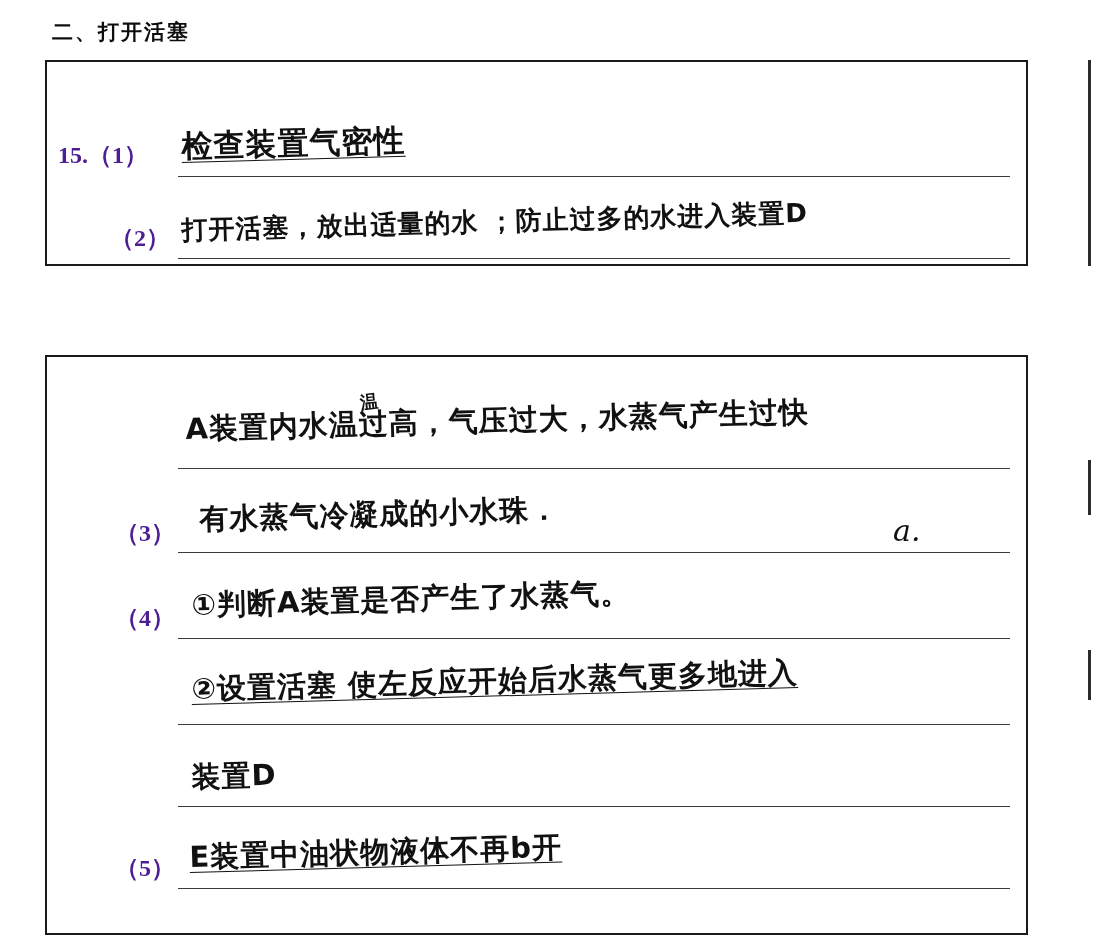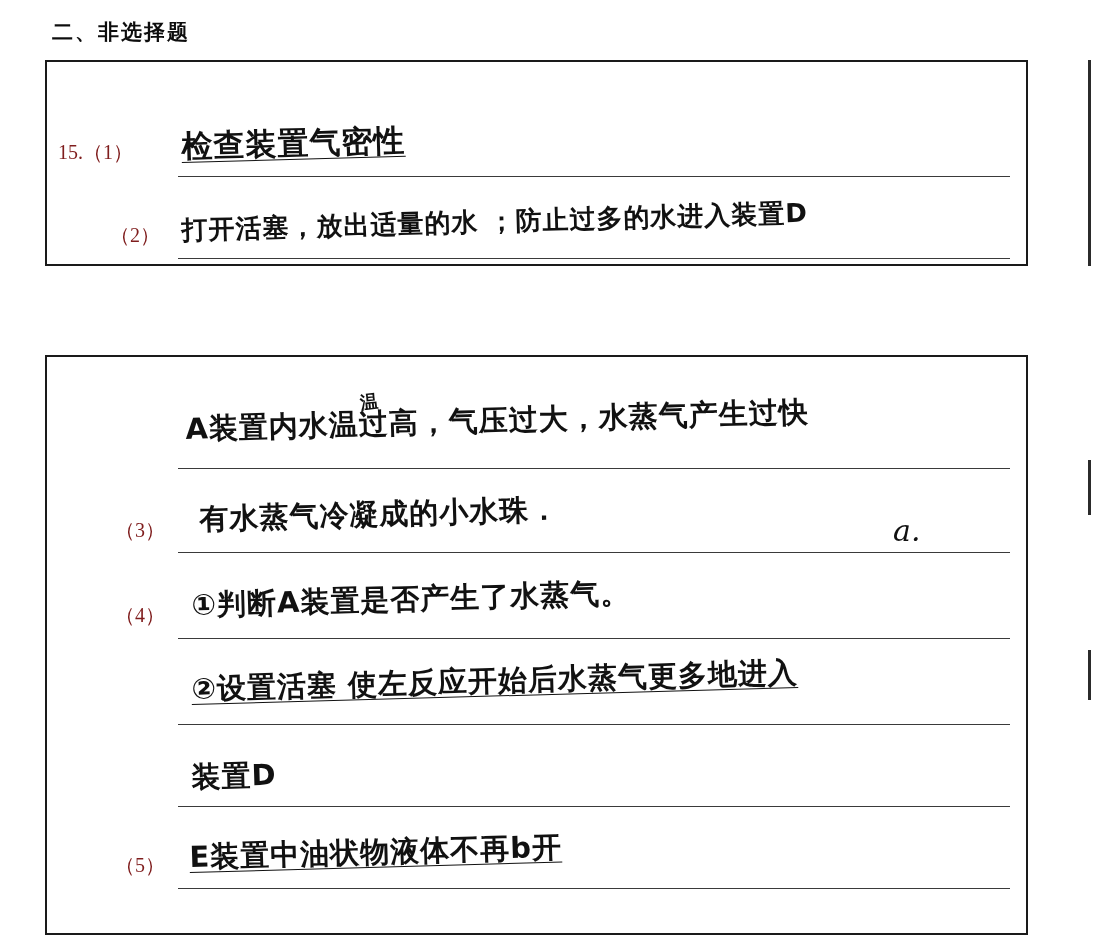--- a/index.html
+++ b/index.html
@@ -69,24 +69,25 @@
   .rule {
     position: absolute;
     height: 1px;
     background: #3a3a3a;
   }
 
   
   .label {
     position: absolute;
     font-family: "Liberation Serif", serif;
-    font-size: 20px;
-    color: #7f1d1d;
+    font-size: 24px;
+    color: #4c1d95;
     letter-spacing: 0px;
     white-space: nowrap;
+    font-weight: bold;
   }
 
   
   .hw {
     position: absolute;
     font-family: "DejaVu Sans", sans-serif;
     color: #111;
     white-space: nowrap;
     font-weight: 600;
     letter-spacing: 1px;
@@ -119,21 +120,21 @@
     font-style: italic;
     font-size: 30px;
     color: #111;
   }
 </style>
 </head>
 <body>
 
 <div class="page">
 
-  <div class="section-heading">二、非选择题</div>
+  <div class="section-heading">二、打开活塞</div>
 
   <div class="answer-box" id="box-1"></div>
 
   <div class="edge-mark" id="edge-1"></div>
 
   <div class="rule" style="left:178px; top:176px; width:832px;"></div>
   <div class="label" style="left:58px; top:139px;">15.（1）</div>
   <div class="hw hw-lg slant underlined" style="left:182px; top:126px;">检查装置气密性</div>
 
   <div class="rule" style="left:178px; top:258px; width:832px;"></div>

